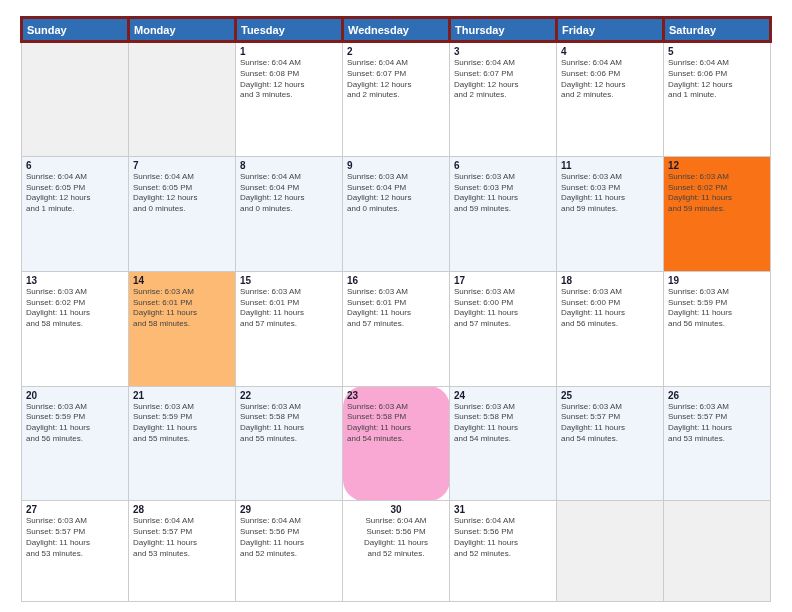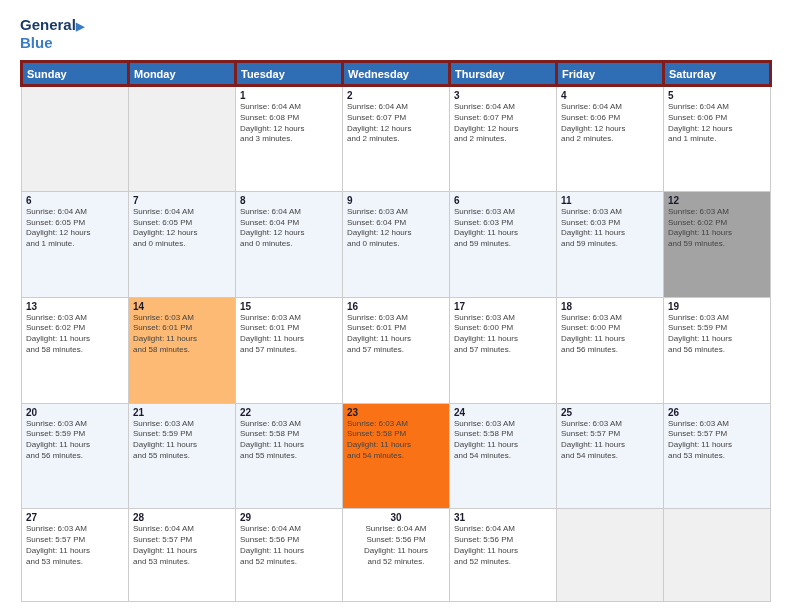--- a/index.html
+++ b/index.html
@@ -86,34 +86,20 @@
       background-color: #f0f0f0 !important;
     }
     .last-row td {
       height: 70px;
     }
   </style>
 </head>
 <body>
 
 <div class="page">
-  <div class="header">
-    <div class="logo">
-      <div>
-        <div style="font-size:15px;font-weight:bold;color:#1a3a6b;line-height:1.2;">
-          <span style="color:#1a3a6b;">General</span><span style="color:#3a7cc1;font-size:11px;">▶</span>
-        </div>
-        <div style="font-size:15px;font-weight:bold;color:#3a7cc1;line-height:1.2;">Blue</div>
-      </div>
-    </div>
-    <div class="title-block">
-      <div class="month-year"></div>
-      <div class="location"></div>
-    </div>
-  </div>
 
   <table class="calendar">
     <thead>
       <tr id="header-row">
       <th>Sunday</th>
           <th>Monday</th>
           <th>Tuesday</th>
           <th>Wednesday</th>
           <th>Thursday</th>
           <th>Friday</th>
@@ -196,21 +182,21 @@
 Daylight: 11 hours
 and 59 minutes.</div>
           </td>
           <td style="background-color: rgb(240, 245, 251);">
             <span class="day-number">11</span>
             <div class="day-info" style="white-space: pre-line;">Sunrise: 6:03 AM
 Sunset: 6:03 PM
 Daylight: 11 hours
 and 59 minutes.</div>
           </td>
-          <td style="background-color: #a3a3a3;">
+          <td style="background-color: #f97316;">
             <span class="day-number">12</span>
             <div class="day-info" style="white-space: pre-line;">Sunrise: 6:03 AM
 Sunset: 6:02 PM
 Daylight: 11 hours
 and 59 minutes.</div>
           </td>
         </tr>
         <tr>
           <td style="background-color: rgb(255, 255, 255);">
             <span class="day-number">13</span>
@@ -277,21 +263,21 @@
 Daylight: 11 hours
 and 55 minutes.</div>
           </td>
           <td style="background-color: rgb(240, 245, 251);">
             <span class="day-number">22</span>
             <div class="day-info" style="white-space: pre-line;">Sunrise: 6:03 AM
 Sunset: 5:58 PM
 Daylight: 11 hours
 and 55 minutes.</div>
           </td>
-          <td style="background-color: #f97316;">
+          <td style="background-color: #f9a8d4; border-radius: 21px;">
             <span class="day-number">23</span>
             <div class="day-info" style="white-space: pre-line;">Sunrise: 6:03 AM
 Sunset: 5:58 PM
 Daylight: 11 hours
 and 54 minutes.</div>
           </td>
           <td style="background-color: rgb(240, 245, 251);">
             <span class="day-number">24</span>
             <div class="day-info" style="white-space: pre-line;">Sunrise: 6:03 AM
 Sunset: 5:58 PM

